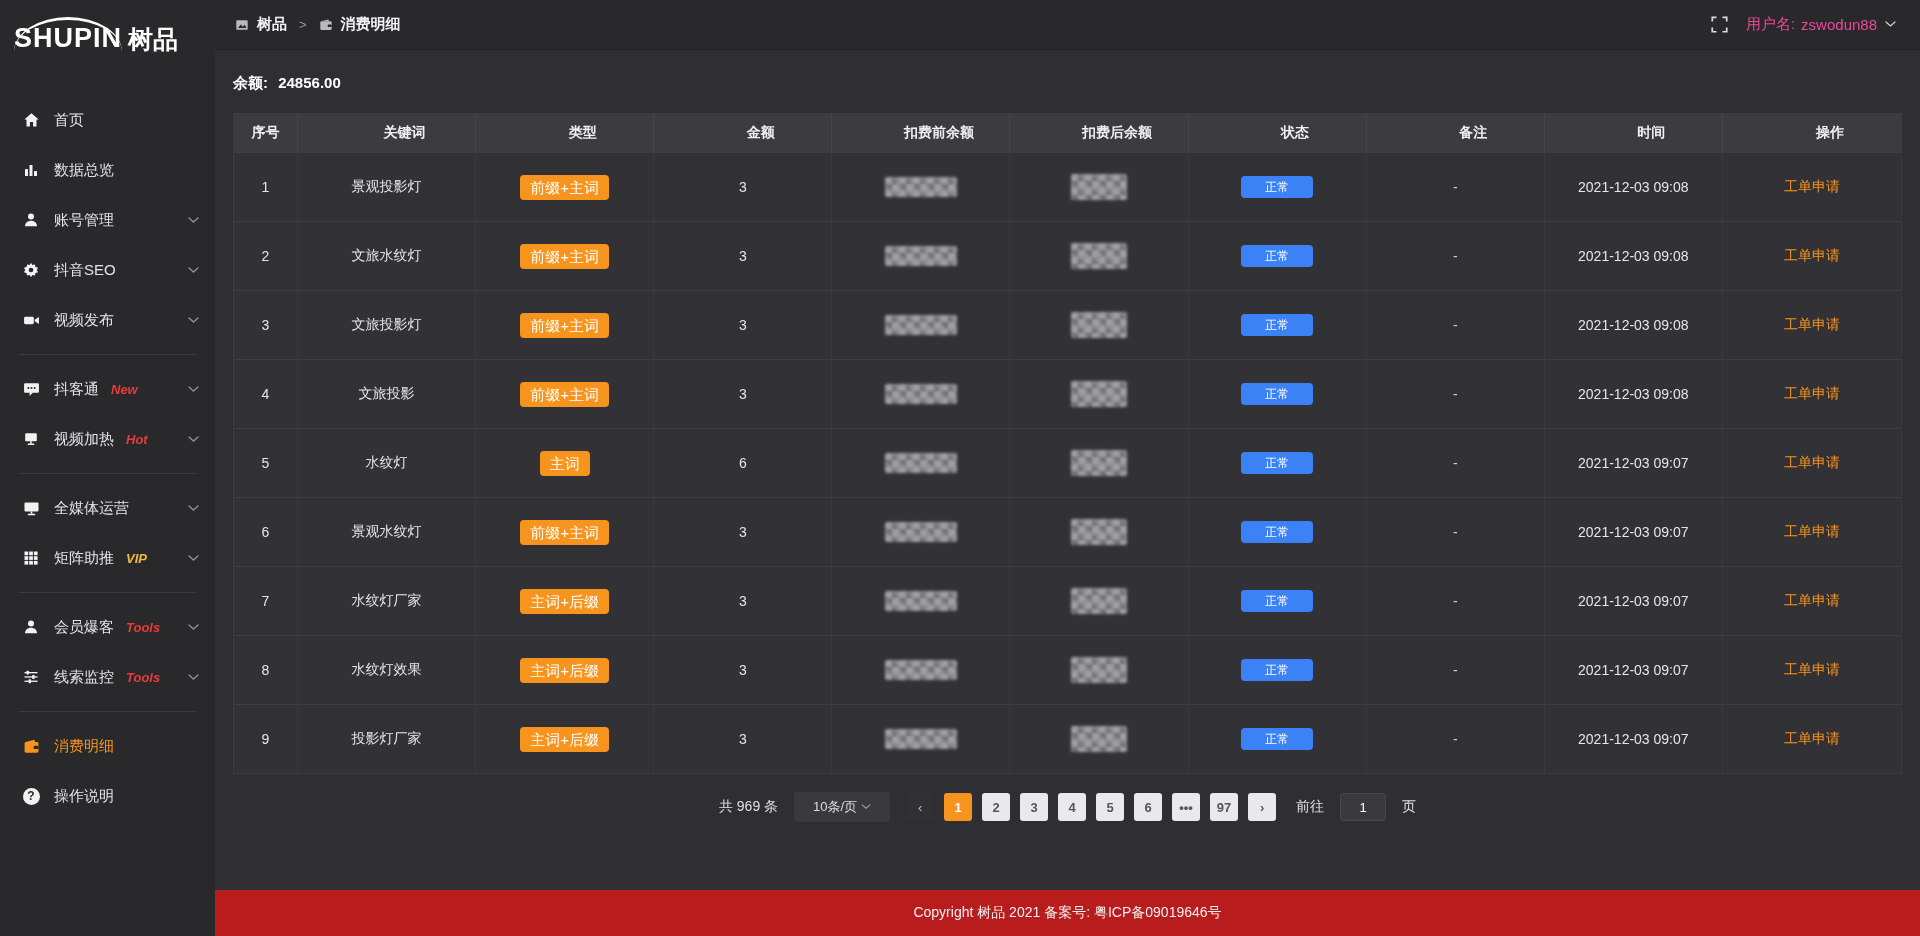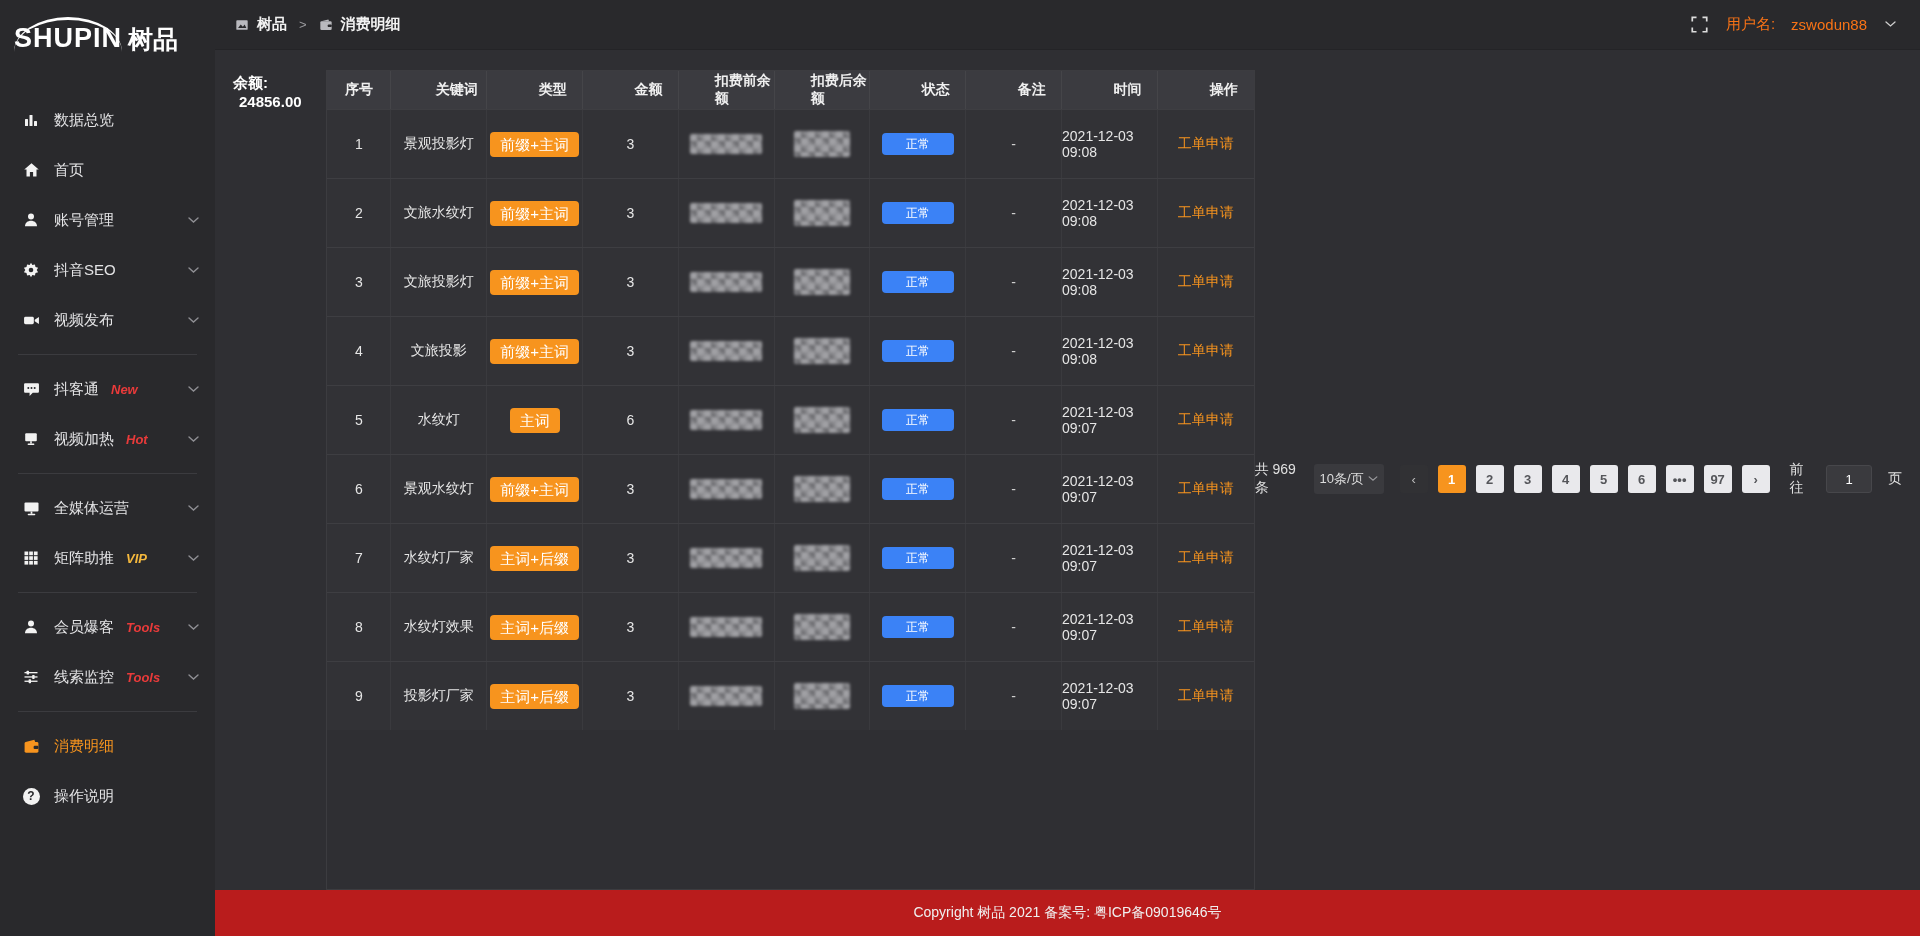--- a/index.html
+++ b/index.html
@@ -28,25 +28,25 @@
 
   
   .right { flex:1; display:flex; flex-direction:column; background:#2f2f33; }
   .topbar { height:50px; background:#29292c; display:flex; align-items:center; padding:0 24px 0 20px;
     border-bottom:1px solid #242427; }
   .crumb { display:flex; align-items:center; gap:8px; font-size:15px; font-weight:bold; color:#f2f2f2; cursor:pointer; }
   .crumb .cicon { color:#b9b9be; display:flex; }
   .crumb-sep { color:#9a9a9e; font-size:13px; font-weight:normal; margin:0 4px; }
   .top-right { margin-left:auto; display:flex; align-items:center; gap:18px; }
   .fs-btn { color:#dcdcdc; display:flex; cursor:pointer; }
-  .userbox { display:flex; align-items:center; gap:16px; font-size:15px; color:#f97316; cursor:pointer; }
+  .userbox { display:flex; align-items:center; gap:6px; font-size:15px; color:#ec4899; cursor:pointer; }
   .userbox .uchev { color:#cfcfcf; display:flex; margin-left:2px; }
 
   
-  .content { flex:1; padding:0 18px; display:flex; flex-direction:row; }
+  .content { flex:1; padding:0 18px; display:flex; flex-direction:column; }
   .balance { margin-top:24px; font-size:15px; font-weight:bold; color:#fff; }
   .balance b { margin-left:6px; }
 
   .table { margin-top:20px; border:1px solid #3c3c40; }
   .thead, .trow { display:grid; grid-template-columns:64px repeat(9,1fr); }
   .thead { background:#3b3b40; height:38px;gap:36px; }
   .th { display:flex; align-items:center; justify-content:center; font-size:14px; font-weight:bold;
     color:#f0f0f0; border-right:1px solid #454549; }
   .th:last-child { border-right:none; }
   .trow { height:69px; background:#323236; border-top:1px solid #3e3e42; }
@@ -90,38 +90,38 @@
 
   <aside class="sidebar">
     <div class="logo">
       <span class="logo-en">SHUPIN</span>
       <span class="logo-cn">树品</span>
     </div>
     <nav class="menu">
 
       <div class="mitem">
         <span class="micon">
+            <svg width="17" height="17" viewBox="0 0 16 16">
+              <path fill="currentColor" d="M8 1.2L14.8 7h-2.1v6.6H9.5V9.5H6.5v4.1H3.3V7H1.2z"></path>
+            </svg>
+          </span>
+        <span class="mlabel">首页</span>
+      </div>
+
+      <div class="mitem">
+        <span class="micon">
             <svg width="16" height="16" viewBox="0 0 16 16">
               <g fill="currentColor">
                 <rect x="2" y="7" width="3" height="7" rx="0.5"></rect>
                 <rect x="6.5" y="3" width="3" height="11" rx="0.5"></rect>
                 <rect x="11" y="9" width="3" height="5" rx="0.5"></rect>
               </g>
             </svg>
           </span>
         <span class="mlabel">数据总览</span>
-      </div>
-
-      <div class="mitem">
-        <span class="micon">
-            <svg width="17" height="17" viewBox="0 0 16 16">
-              <path fill="currentColor" d="M8 1.2L14.8 7h-2.1v6.6H9.5V9.5H6.5v4.1H3.3V7H1.2z"></path>
-            </svg>
-          </span>
-        <span class="mlabel">首页</span>
       </div>
 
       <div class="mitem">
         <span class="micon">
             <svg width="16" height="16" viewBox="0 0 16 16">
               <g fill="currentColor">
                 <circle cx="8" cy="4.6" r="3"></circle>
                 <path d="M2 14.2c0-3.3 2.7-5.4 6-5.4s6 2.1 6 5.4z"></path>
               </g>
             </svg>

